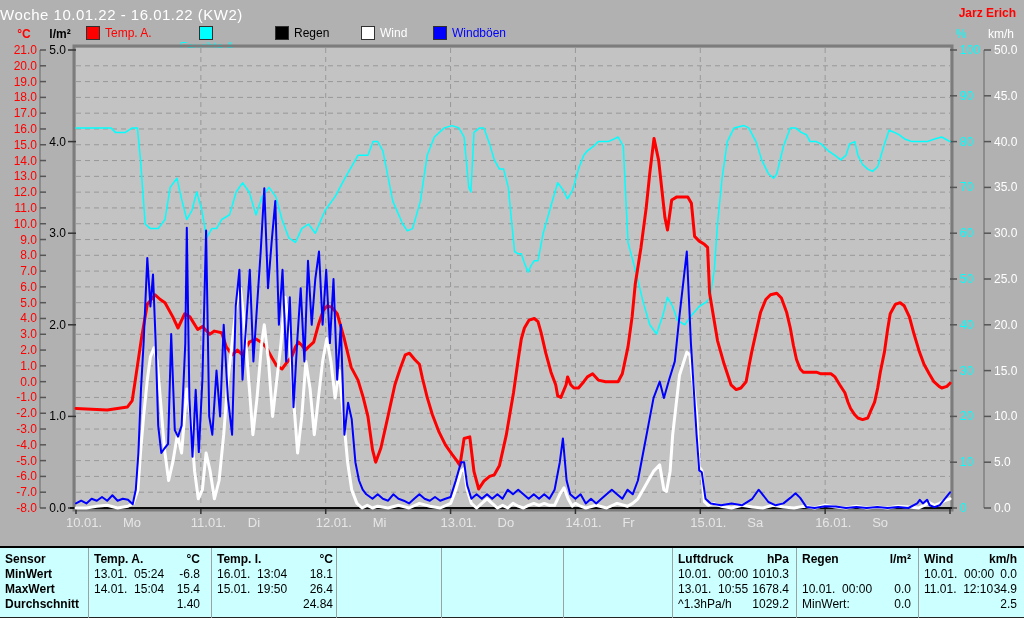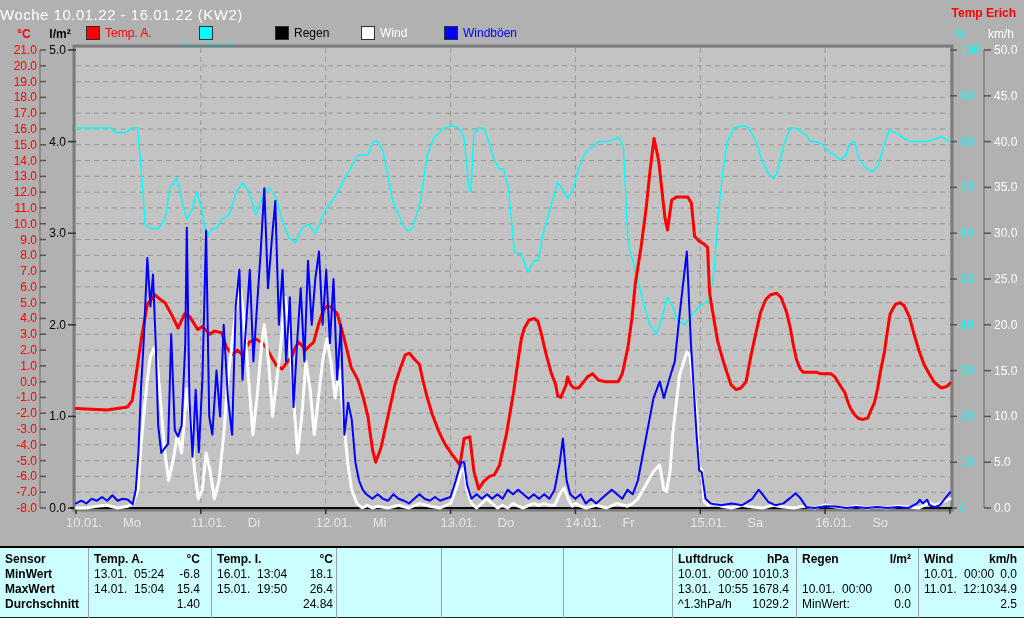--- a/index.html
+++ b/index.html
@@ -28,21 +28,21 @@
   .trow .l{text-align:left;}
   .trow .r{text-align:right;}
   .bold{font-weight:bold;}
   text{font-family:"Liberation Sans",sans-serif;}
 </style>
 </head>
 <body>
 
 <div id="root">
   <div class="title">Woche 10.01.22 - 16.01.22 (KW2)</div>
-  <div class="author">Temp Erich</div>
+  <div class="author">Jarz Erich</div>
 
   <div class="unit unit-c">°C</div>
   <div class="unit unit-lm">l/m²</div>
   <div class="unit unit-pct">%</div>
   <div class="unit unit-kmh">km/h</div>
 
   <div id="legend">
       <div class="lg-item" style="left: 86px;">
         <span class="lg-box" style="background: rgb(255, 0, 0);"></span>
         <span class="lg-lbl" style="color: rgb(255, 0, 0);">Temp. A.</span>
@@ -52,21 +52,21 @@
         <span class="lg-lbl" style="color: rgb(0, 255, 255);">Feuchte A.</span>
       </div>
       <div class="lg-item" style="left: 275px;">
         <span class="lg-box" style="background: rgb(0, 0, 0);"></span>
         <span class="lg-lbl" style="color: rgb(0, 0, 0);">Regen</span>
       </div>
       <div class="lg-item" style="left: 361px;">
         <span class="lg-box" style="background: rgb(255, 255, 255);"></span>
         <span class="lg-lbl" style="color: rgb(255, 255, 255);">Wind</span>
       </div>
-      <div class="lg-item" style="left: 444px; justify-content: space-between;">
+      <div class="lg-item" style="left: 433px; justify-content: space-between;">
         <span class="lg-box" style="background: rgb(0, 0, 255);"></span>
         <span class="lg-lbl" style="color: rgb(0, 0, 255);">Windböen</span>
       </div>
     </div>
 
   <svg id="chart" width="1024" height="545">
       <rect x="74" y="46" width="878" height="464" fill="none" stroke="#7c7c7c" stroke-width="3"></rect>
       <rect x="76" y="48" width="874" height="460" fill="#c3c3c3"></rect>
       <line x1="76" y1="65.79310344827586" x2="950" y2="65.79310344827586" stroke="#989898" stroke-width="1" stroke-dasharray="5 4"></line>
       <line x1="76" y1="81.58620689655172" x2="950" y2="81.58620689655172" stroke="#989898" stroke-width="1" stroke-dasharray="5 4"></line>

